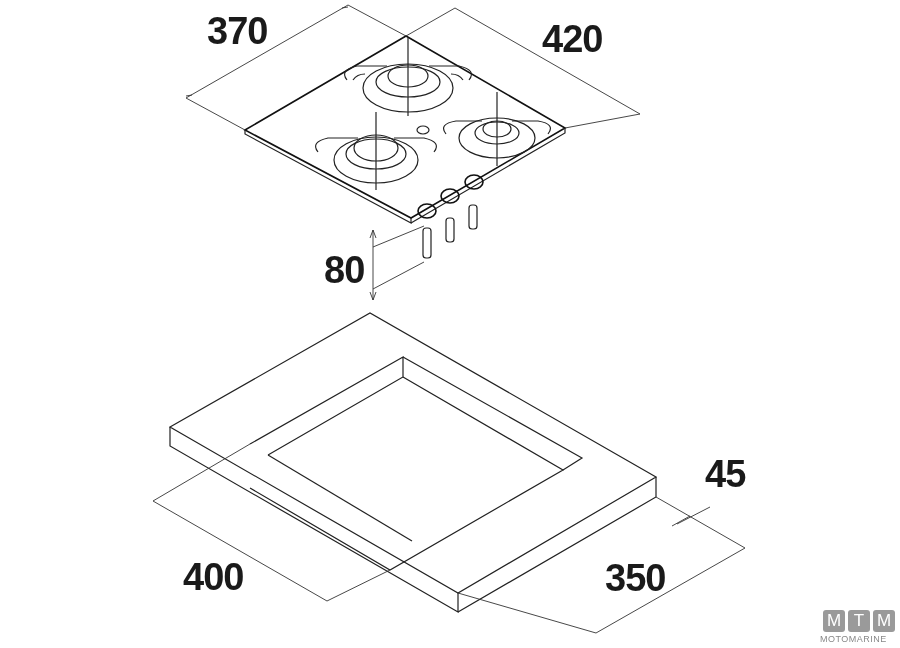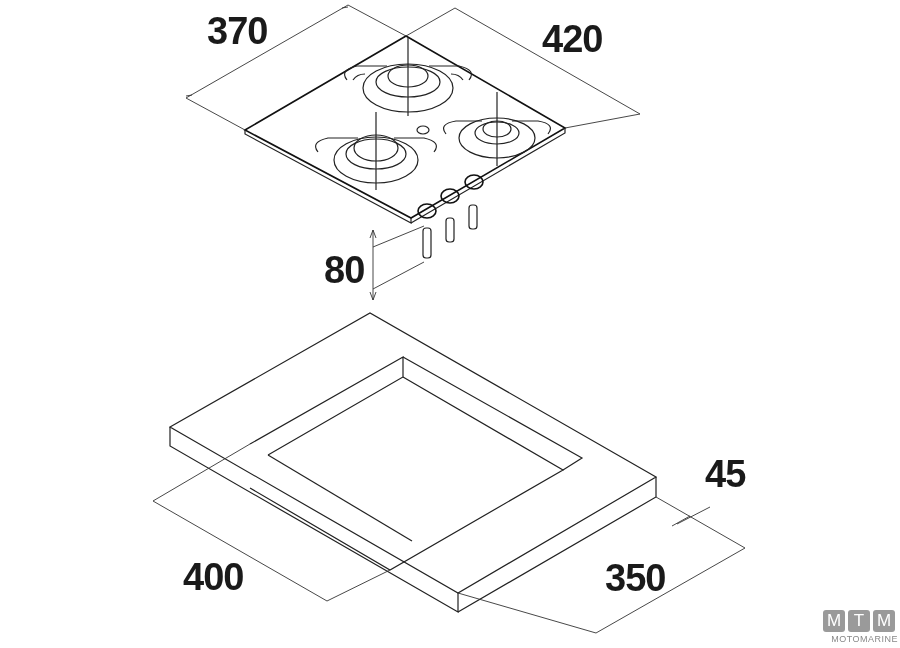--- a/index.html
+++ b/index.html
@@ -4,21 +4,21 @@
 <style>
   html,body{margin:0;padding:0;background:#fff;}
   body{width:900px;height:648px;position:relative;overflow:hidden;font-family:"Liberation Sans",sans-serif;}
   svg{position:absolute;left:0;top:0;}
   .dim{font-family:"Liberation Sans",sans-serif;font-weight:bold;font-size:38px;fill:#1a1a1a;letter-spacing:-1px;}
   .ln{stroke:#222;stroke-width:1.2;fill:none;}
   .thin{stroke:#333;stroke-width:0.9;fill:none;}
   .thick{stroke:#111;stroke-width:1.6;fill:none;}
   .logo{position:absolute;left:820px;top:610px;width:78px;height:36px;}
   .logo-box{position:absolute;top:0;width:22px;height:22px;background:#9a9a9a;color:#fff;font-size:17px;text-align:center;line-height:22px;border-radius:3px;font-family:"Liberation Sans",sans-serif;}
-  .logo-text{position:absolute;top:24px;left:0;width:78px;font-size:9px;color:#888;text-align:right;letter-spacing:0.5px;font-family:"Liberation Sans",sans-serif;}
+  .logo-text{position:absolute;top:24px;left:0;width:78px;font-size:9px;color:#888;text-align:left;letter-spacing:0.5px;font-family:"Liberation Sans",sans-serif;}
 </style>
 </head>
 <body>
 
 <svg width="900" height="648" viewBox="0 0 900 648">
 
   <g>
 
     <path class="thick" d="M245,130 L406,36 L565,128 L411,218 Z"></path>
     <path class="ln" d="M245,130 L245,134 L411,223 L411,218"></path>

